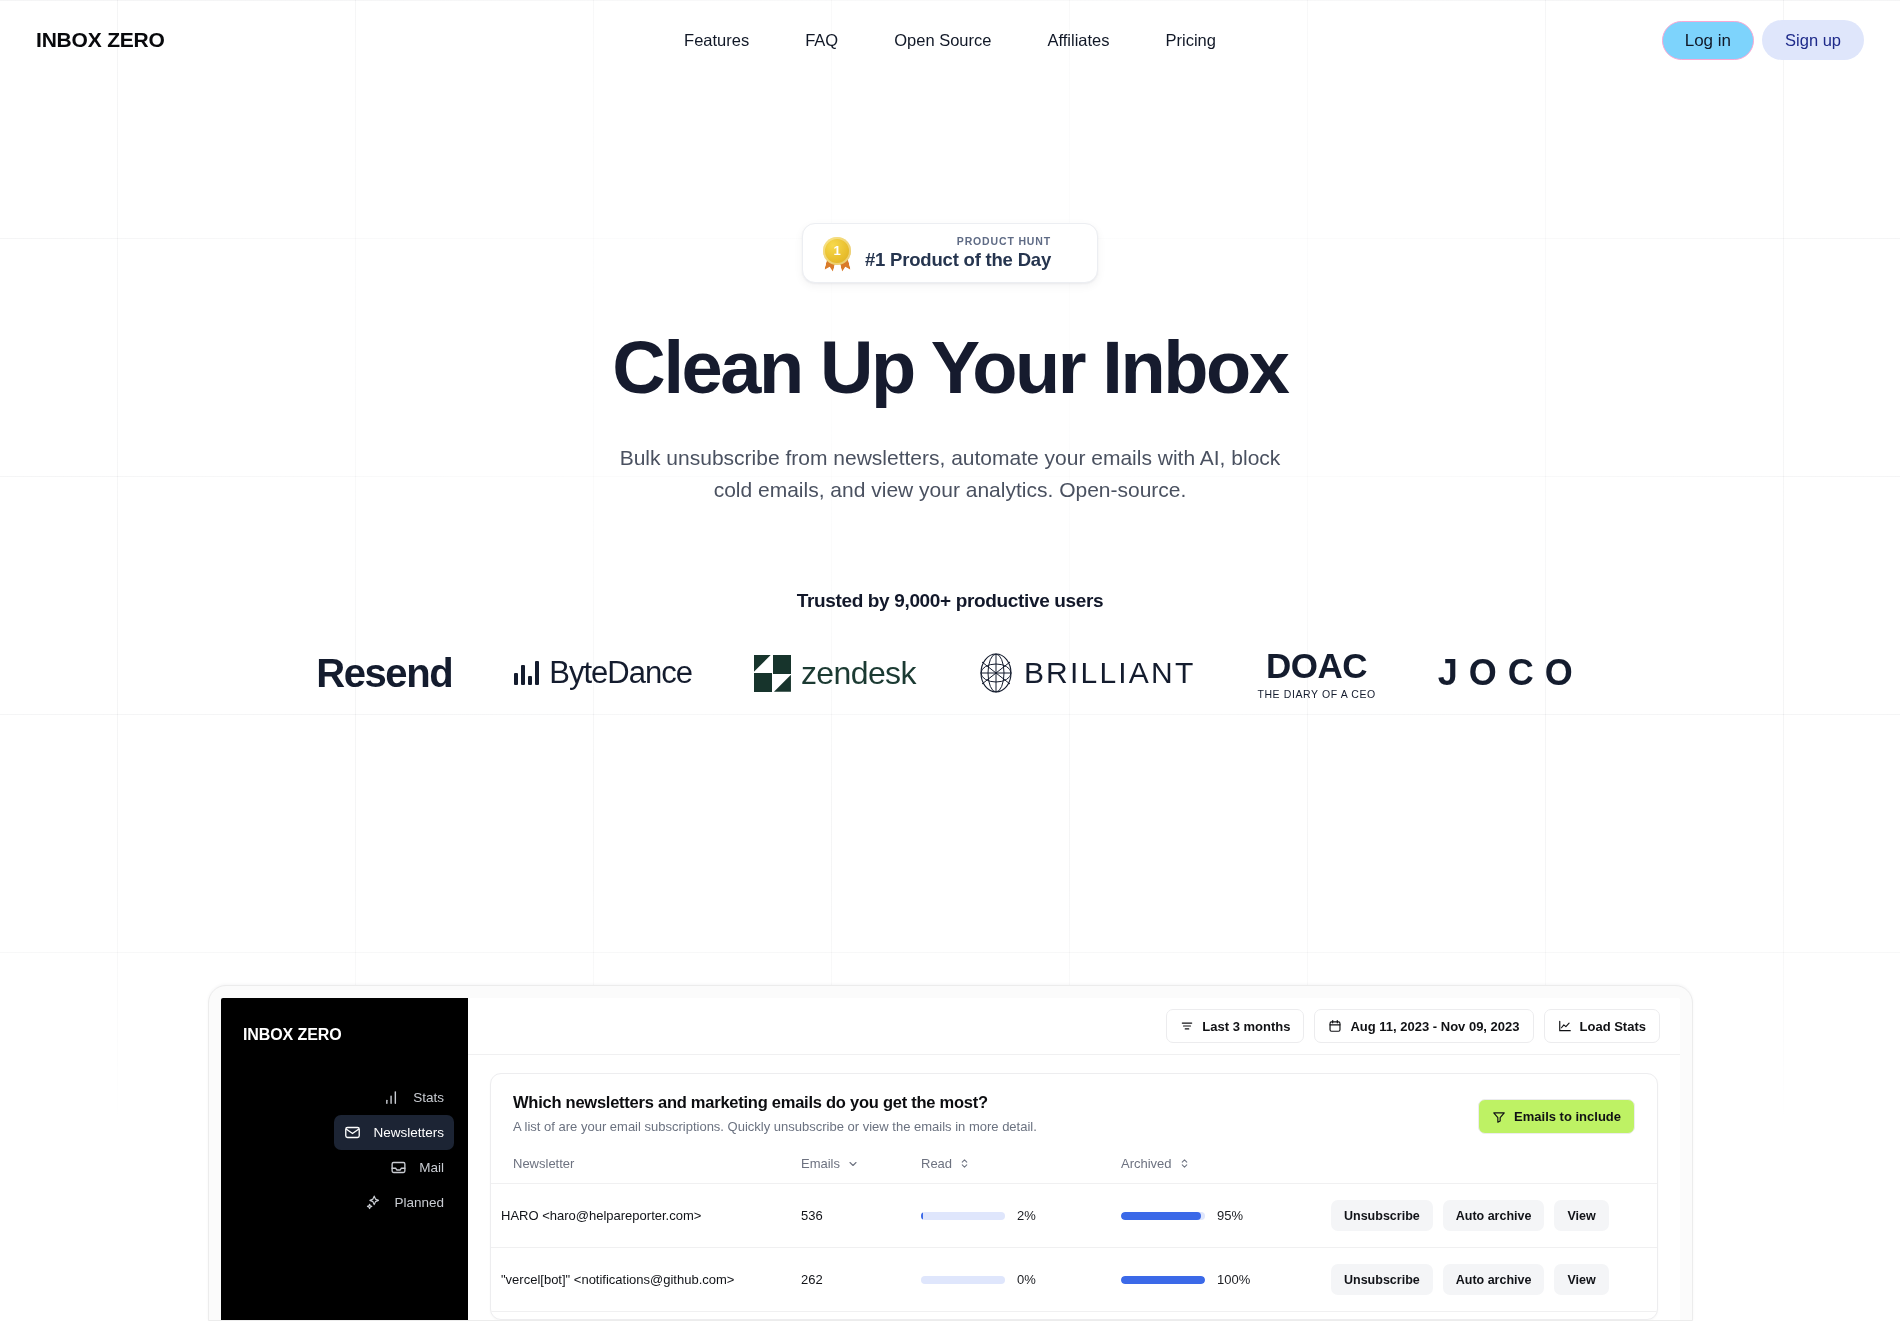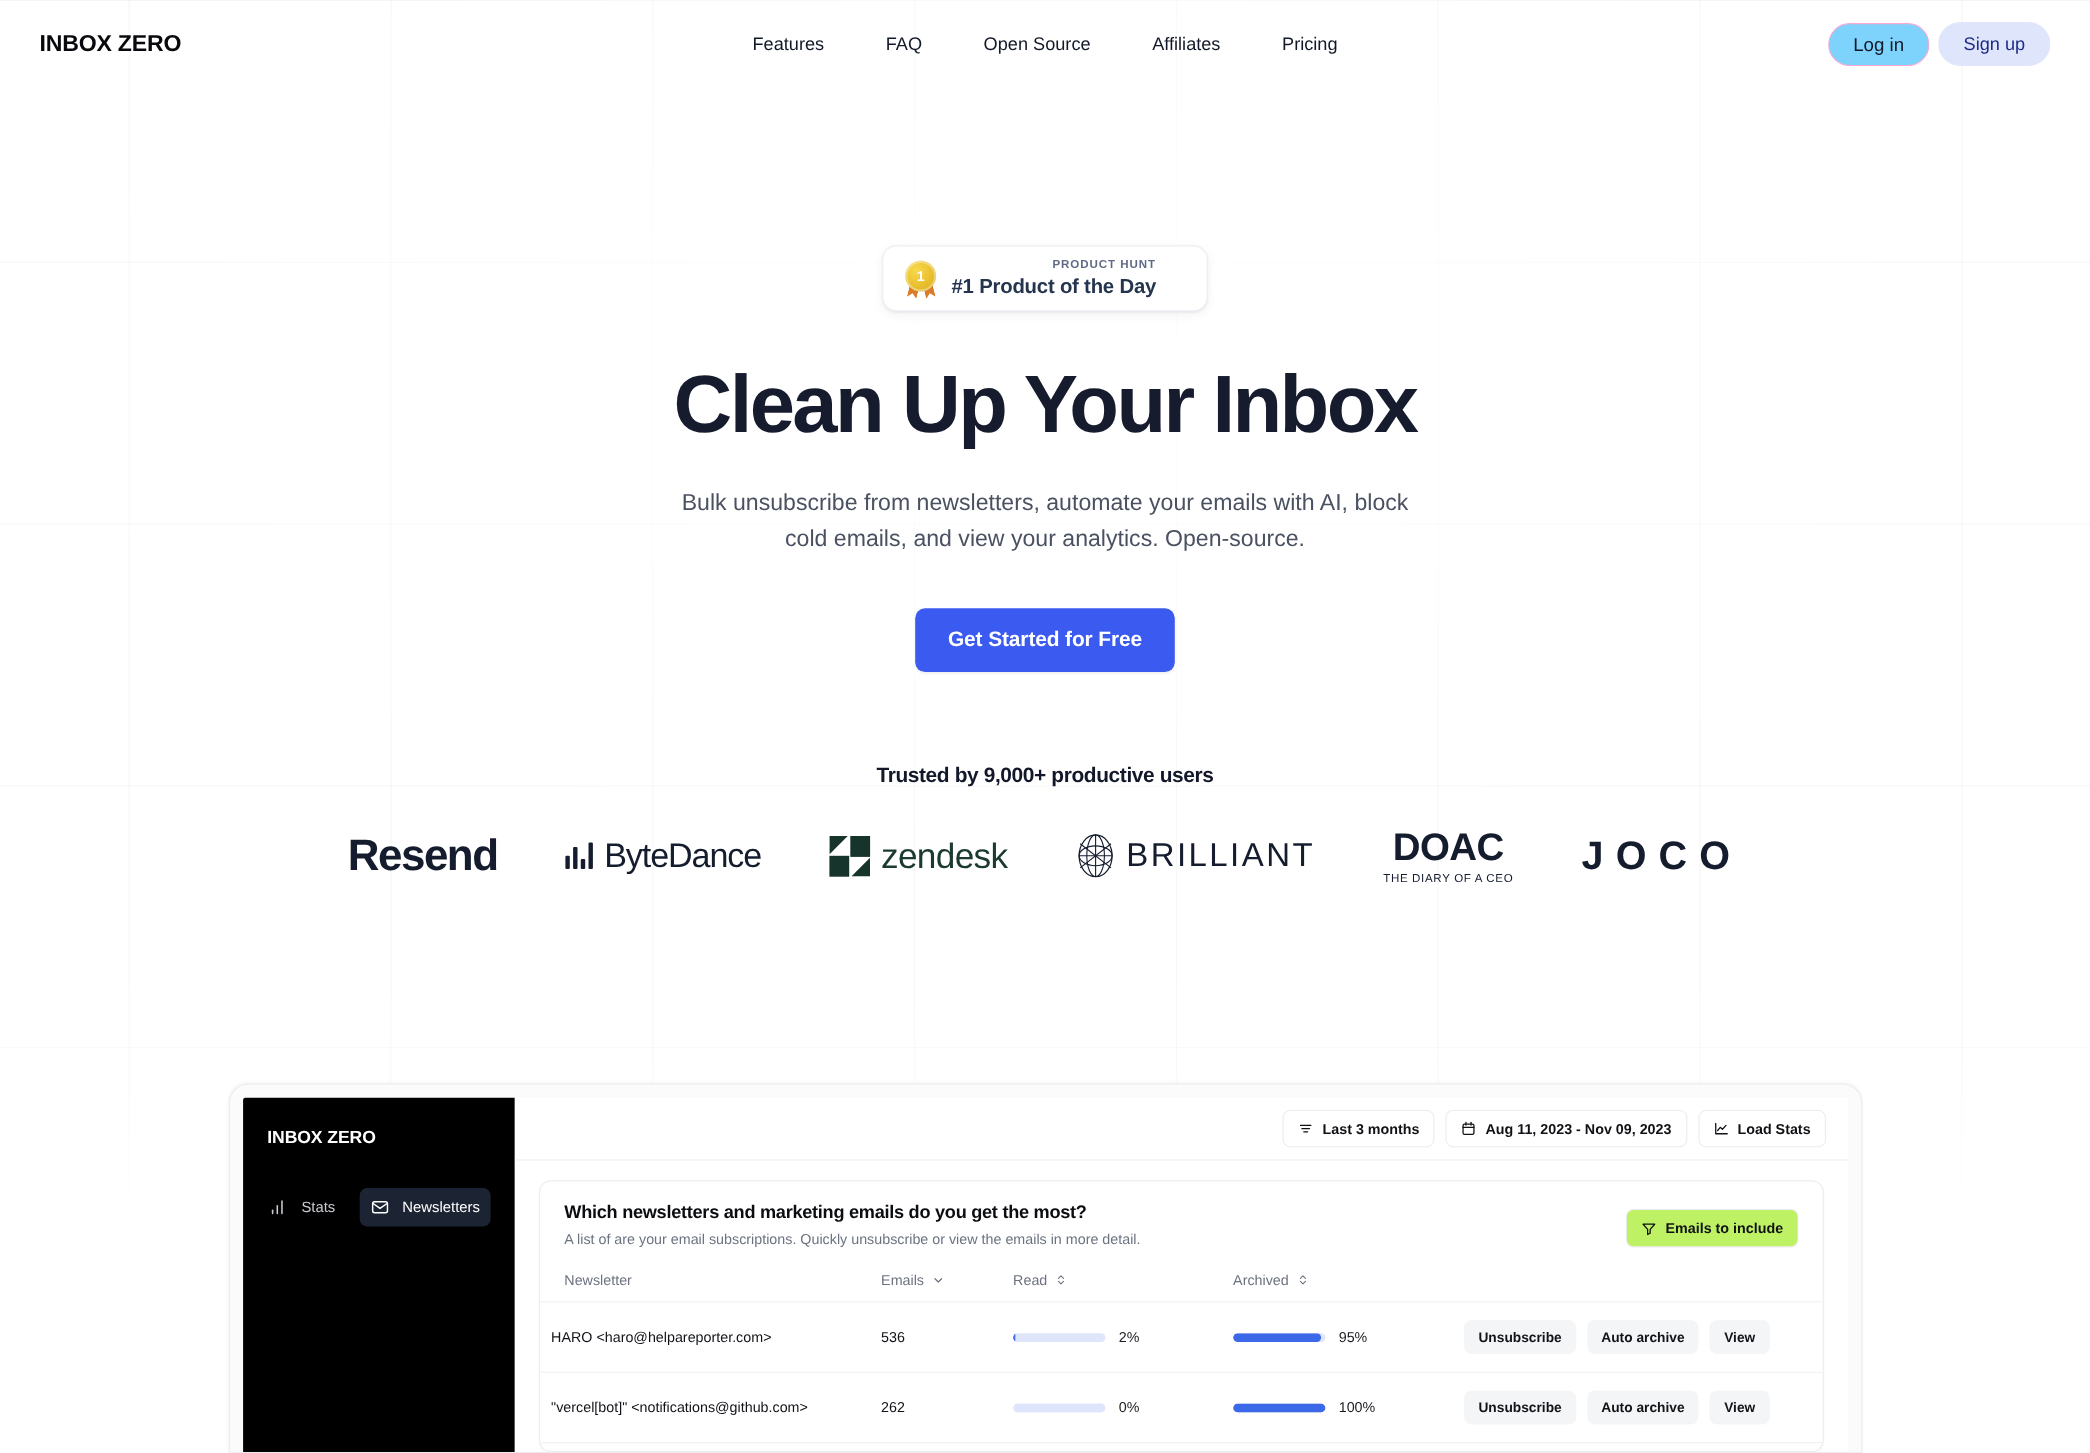--- a/index.html
+++ b/index.html
@@ -165,21 +165,21 @@
   }
   .mock-inner { display:flex; height: 100%; }
 
   .app-sidebar {
     width: 247px; flex: 0 0 247px;
     background: #000; color: #fff;
     border-radius: 2px 0 0 0;
     padding: 22px 14px 0 14px;
   }
   .app-brand { font-size: 16px; font-weight: 700; letter-spacing: -.1px; padding: 6px 8px 0; }
-  .nav-items { margin-top: 36px; display:flex; flex-direction:row; gap: 12px; }
+  .nav-items { margin-top: 36px; display:flex; flex-direction:column; gap: 0; align-items: flex-end; }
   .nav-item {
     display:flex; align-items:center; gap:12px;
     padding: 9px 10px; border-radius: 7px;
     font-size: 13.5px; color:#c9ccd2; cursor:pointer;
   }
   .nav-item.active { background:#1c2434; color:#fff; font-weight:400; }
   .nav-item svg { flex:0 0 17px; }
 
   .app-main {
     flex: 1; background: #fff; border-radius: 0 2px 0 0;
@@ -283,23 +283,20 @@
         <div class="ph-title">#1 Product of the Day</div>
       </div>
     </div>
 
     <h1 class="headline">
       <span>Clean Up Your Inbox</span><br>
     </h1>
 
     <p class="sub">Bulk unsubscribe from newsletters, automate your emails with AI, block cold emails, and view your analytics. Open-source.</p>
 
-    <div class="cta-wrap">
-      <button class="btn-cta">Get Started for Free</button>
-    </div>
 
     <div class="trusted">Trusted by 9,000+ productive users</div>
 
     <div class="logos">
 
       <div class="logo">
         <span class="logo-resend">Resend</span>
       </div>
 
       <div class="logo">

